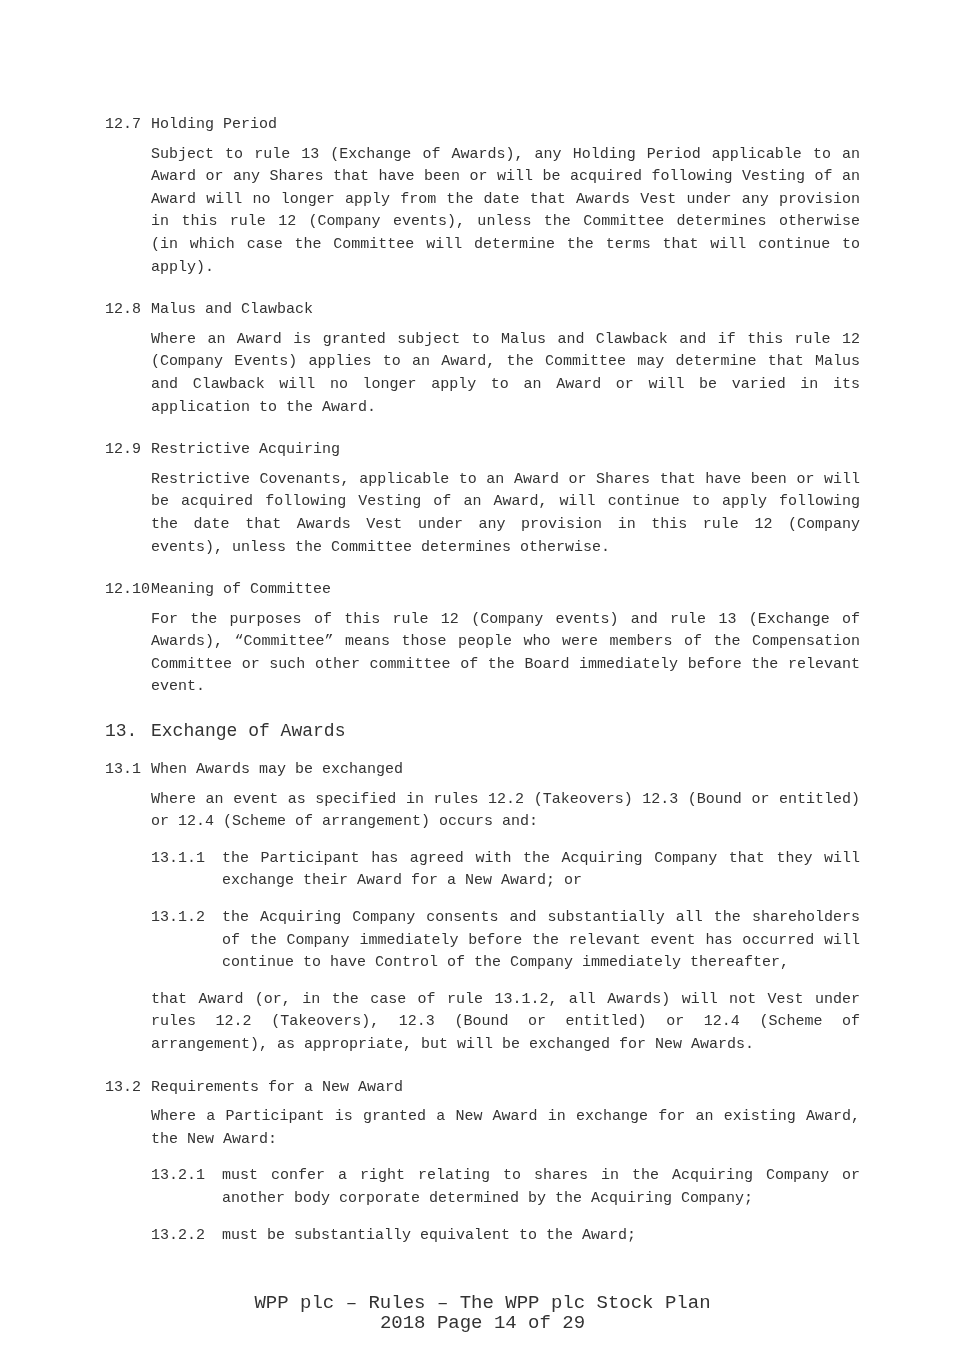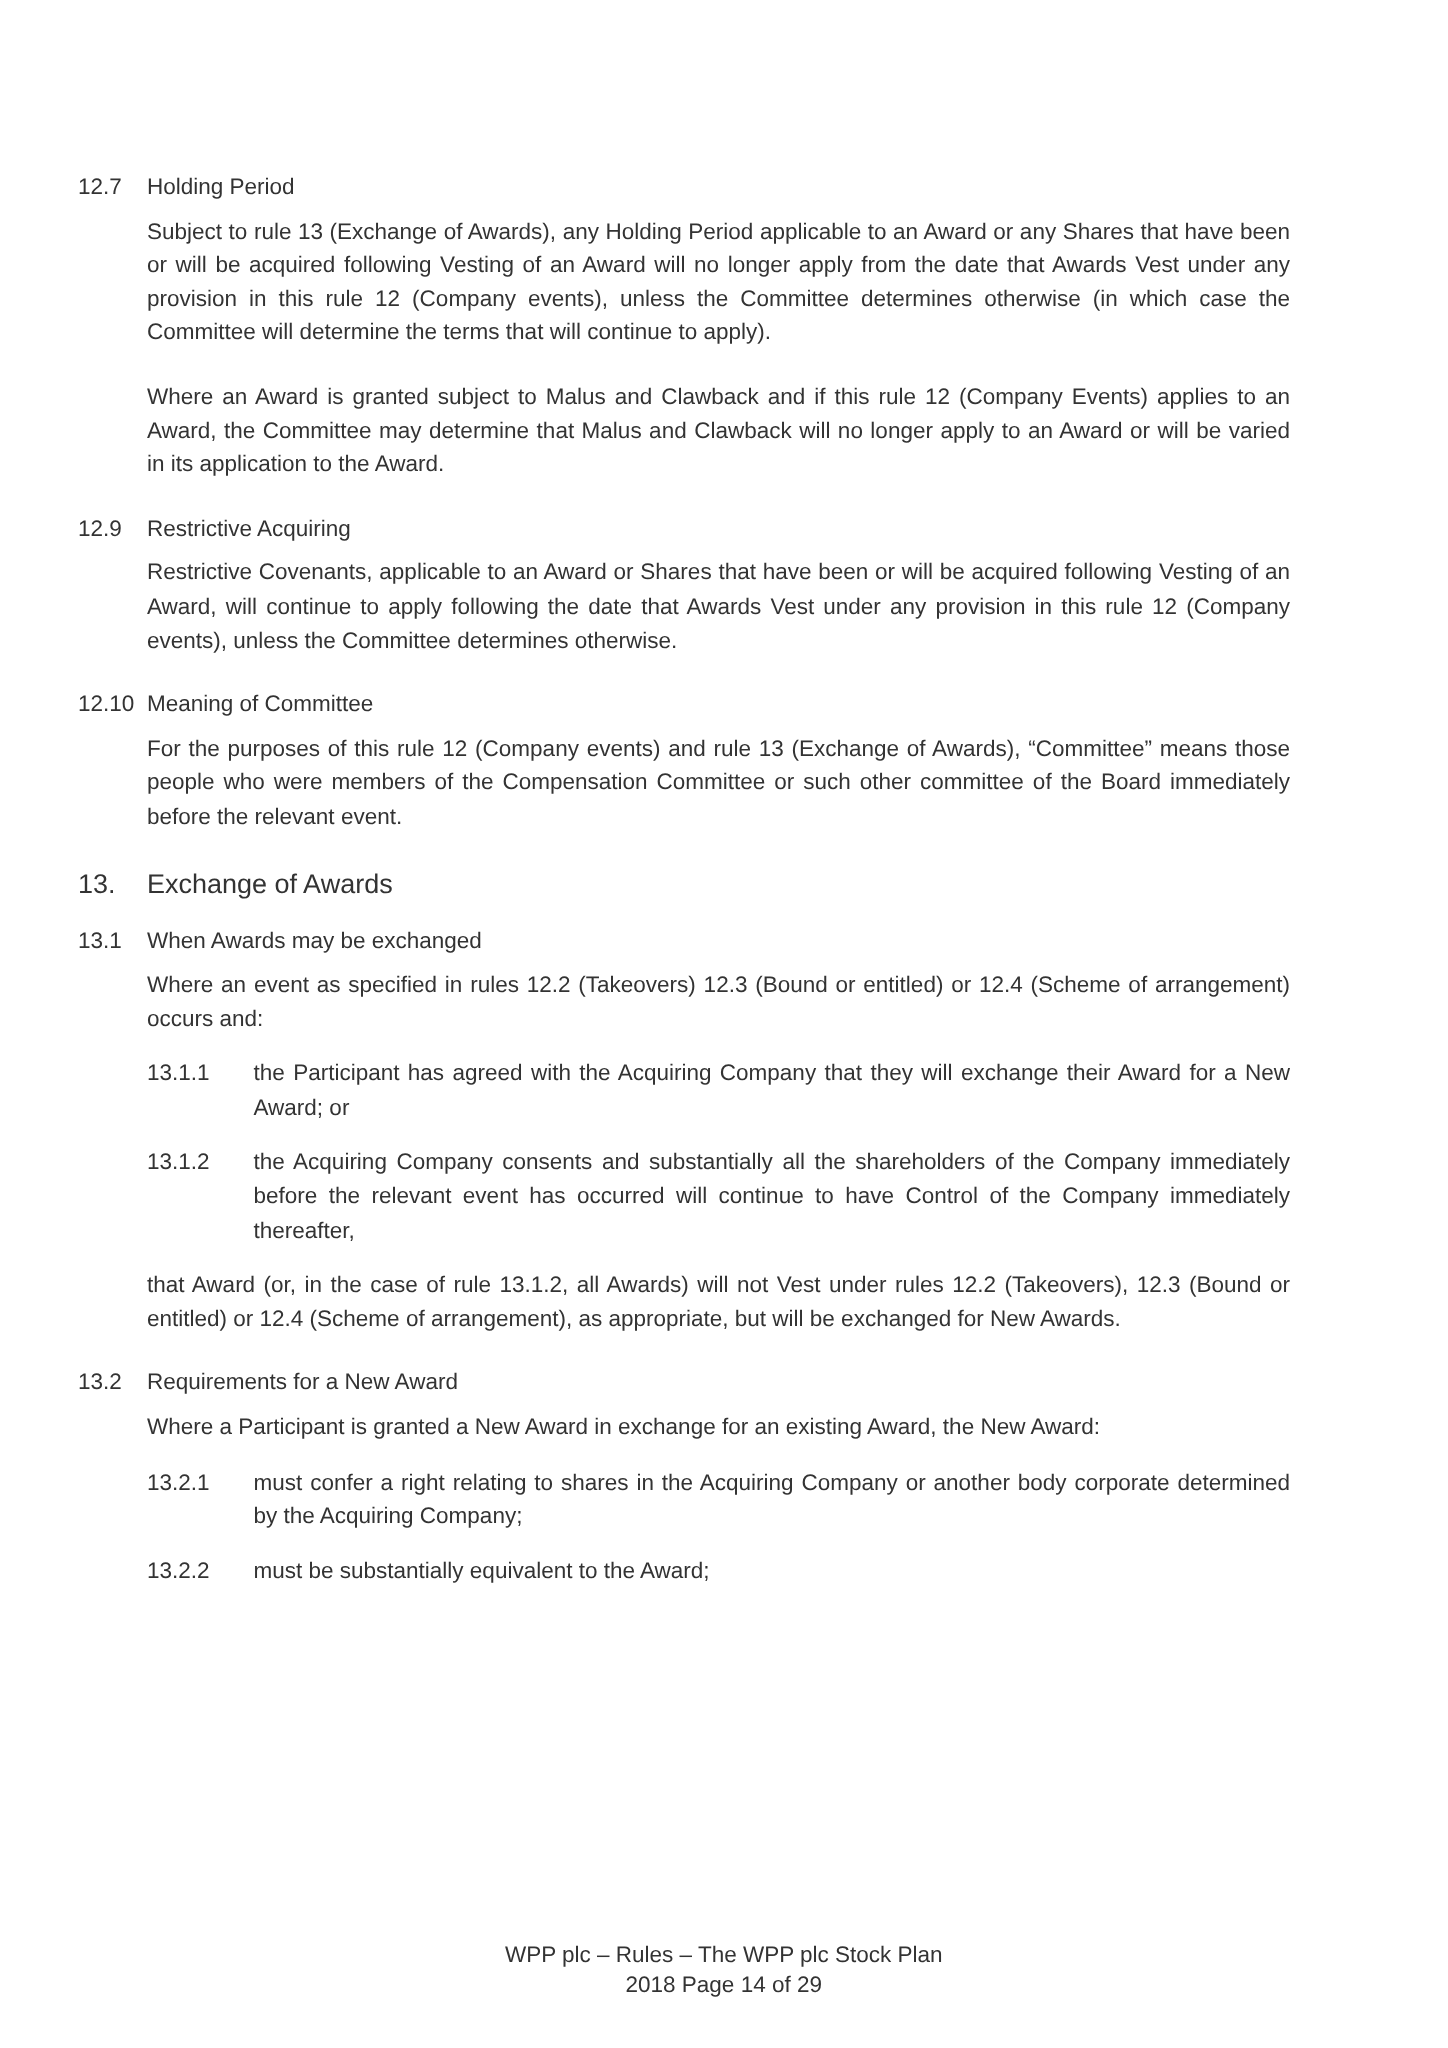--- a/index.html
+++ b/index.html
@@ -5,26 +5,26 @@
   html, body {
     margin: 0;
     padding: 0;
     background: #ffffff;
   }
   .page {
     position: relative;
     width: 965px;
     height: 1365px;
     background: #ffffff;
-    font-family: Liberation Sans, sans-serif;
+    font-family: Liberation Mono, monospace;
     color: #333333;
     font-size: 15px;
     line-height: 22.6px;
     box-sizing: border-box;
-    padding: 114px 105px 0 52px;
+    padding: 114px 105px 0 105px;
     overflow: hidden;
   }
   .clause {
     position: relative;
     padding-left: 46px;
   }
   .clause-heading {
     position: relative;
     margin: 6px 0 7px 0;
   }
@@ -71,39 +71,43 @@
   }
   .spacer-sub {
     margin-bottom: 14px !important;
   }
   .footer {
     position: absolute;
     left: 0;
     right: 0;
     bottom: 32px;
     text-align: center;
-    font-size: 15px;
+    font-size: 19px;
     line-height: 19.5px;
     color: #333333;
   }
 </style>
 </head>
 <body>
 
 <div class="page">
 
   <div class="clause">
     <div class="clause-heading">
       <span class="clause-num">12.7</span>
       <span>Holding Period</span>
     </div>
     <p>Subject to rule 13 (Exchange of Awards), any Holding Period applicable to an Award or any Shares that have been or will be acquired following Vesting of an Award will no longer apply from the date that Awards Vest under any provision in this rule 12 (Company events), unless the Committee determines otherwise (in which case the Committee will determine the terms that will continue to apply).</p>
   </div>
 
   <div class="clause">
+    <div class="clause-heading">
+      <span class="clause-num">12.8</span>
+      <span>Malus and Clawback</span>
+    </div>
     <p>Where an Award is granted subject to Malus and Clawback and if this rule 12 (Company Events) applies to an Award, the Committee may determine that Malus and Clawback will no longer apply to an Award or will be varied in its application to the Award.</p>
   </div>
 
   <div class="clause">
     <div class="clause-heading">
       <span class="clause-num">12.9</span>
       <span>Restrictive Acquiring</span>
     </div>
     <p>Restrictive Covenants, applicable to an Award or Shares that have been or will be acquired following Vesting of an Award, will continue to apply following the date that Awards Vest under any provision in this rule 12 (Company events), unless the Committee determines otherwise.</p>
   </div>

